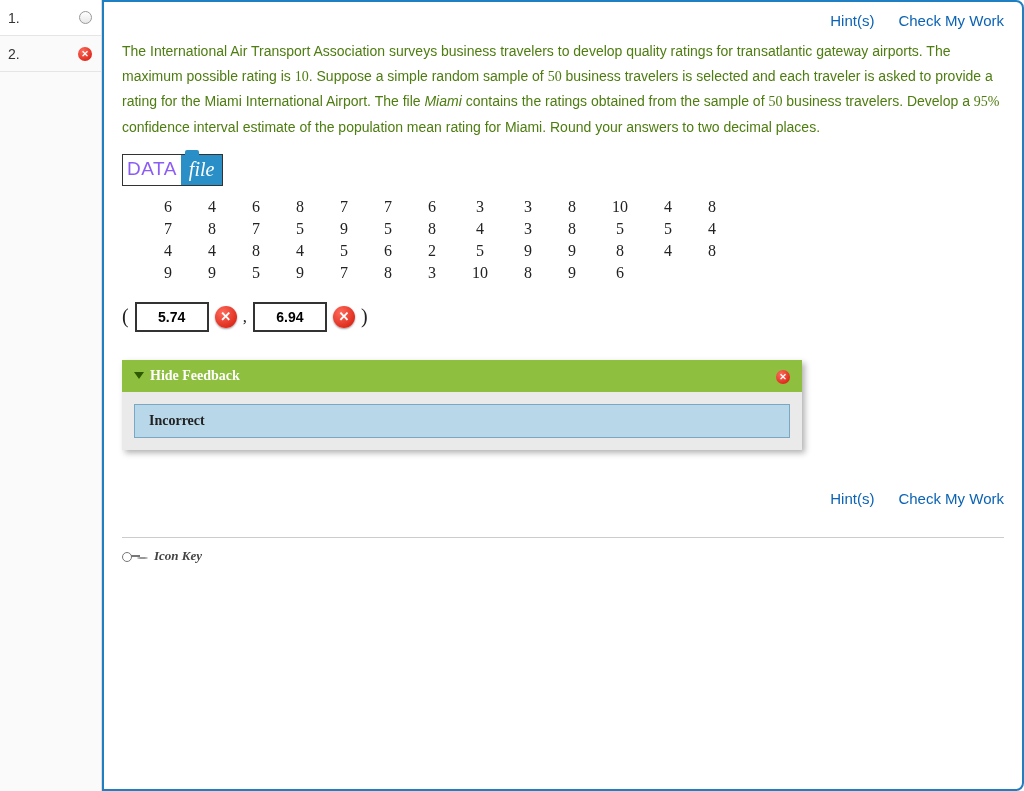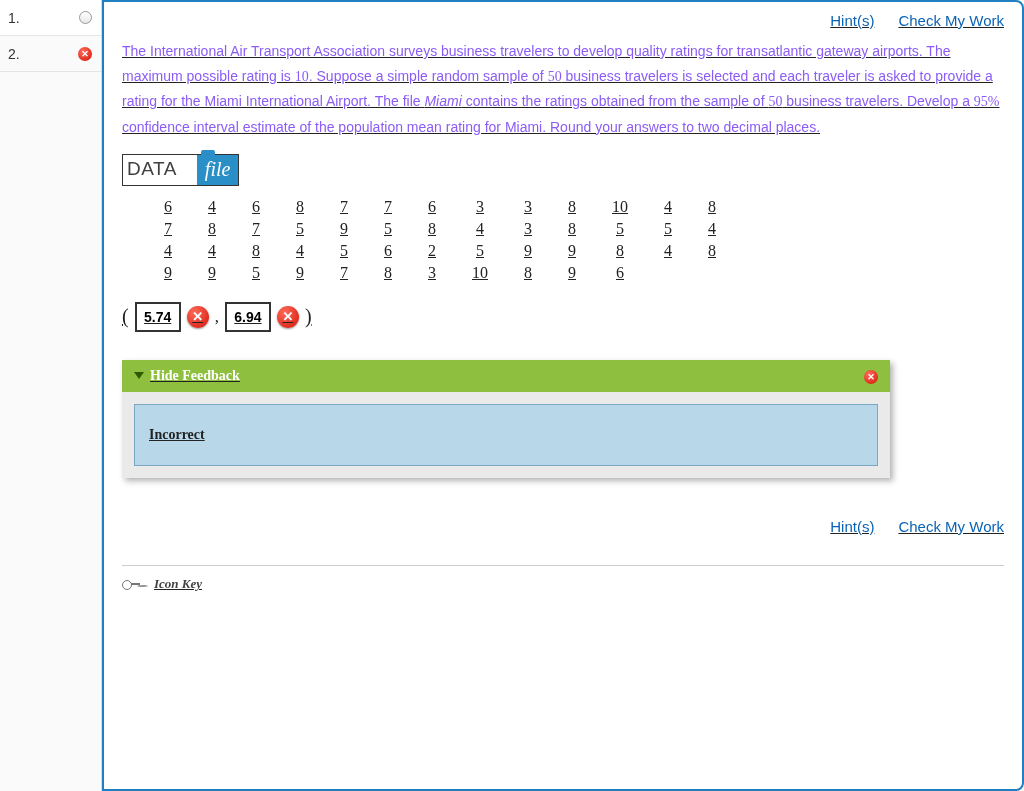--- a/index.html
+++ b/index.html
@@ -31,52 +31,51 @@
   .q-num { flex: 1; color: #333; }
   .q-status-icon { width: 16px; height: 16px; display: inline-flex; align-items: center; justify-content: center; }
   .main {
     flex: 1;
     border: 2px solid #1e7fc2;
     border-left: 2px solid #1e7fc2;
     border-radius: 0 8px 8px 0;
     padding: 10px 18px 18px 18px;
     position: relative;
     overflow: hidden;
-    text-decoration: underline;
   }
   .top-links, .bottom-links {
     display: flex;
     justify-content: flex-end;
     gap: 24px;
     font-size: 15px;
     margin-bottom: 10px;
   }
   .bottom-links { margin-top: 40px; margin-bottom: 30px; }
   .link { color: #0b63b5; cursor: pointer; }
   .question-text {
     line-height: 1.8;
-    color: #8b5cf6;
+    color: #4d7c0f;
     margin-bottom: 14px;
   }
   .question-text .math { font-family: Georgia, 'Times New Roman', serif; }
   .question-text .ital { font-style: italic; }
   .data-file {
     display: inline-flex;
     align-items: stretch;
     border: 1px solid #333;
     height: 32px;
     margin-bottom: 10px;
   }
   .data-file .data-label {
     font-family: Arial, sans-serif;
     font-weight: 400;
     font-size: 19px;
     letter-spacing: 0.5px;
-    padding: 3px 20px 0 4px;
-    color: #404040;
+    padding: 3px 4px 0 4px;
+    color: #8b5cf6;
   }
   .data-file .file-label {
     background: #2a8fc7;
     color: #ffffff;
     font-style: italic;
     font-family: Georgia, serif;
     font-size: 20px;
     padding: 2px 8px;
     display: flex;
     align-items: center;
@@ -104,38 +103,38 @@
   .answer-row {
     display: flex;
     align-items: center;
     gap: 6px;
     font-family: Georgia, 'Times New Roman', serif;
     font-size: 17px;
     margin-bottom: 28px;
   }
   .paren { font-size: 20px; }
   .answer-input {
-    width: 46px;
+    width: 74px;
     height: 30px;
     border: 2px solid #333;
     text-align: center;
     font-weight: bold;
     font-family: Verdana, sans-serif;
     font-size: 14px;
   }
   .x-icon, .mini-x-icon {
     display: inline-flex; align-items: center; justify-content: center;
     border-radius: 50%;
     background: radial-gradient(circle at 35% 30%, #ff6a5a, #d11507);
     color: #fff; font-weight: bold;
   }
   .x-icon { width: 22px; height: 22px; font-size: 13px; box-shadow: 0 1px 2px rgba(0,0,0,.4);}
   .mini-x-icon { width: 14px; height: 14px; font-size: 9px; }
   .feedback-box {
-    width: 768px;
+    width: 680px;
     box-shadow: 3px 3px 6px rgba(0,0,0,.3);
   }
   .feedback-header {
     background: #8fbf3f;
     color: #fff;
     font-weight: bold;
     font-family: Georgia, serif;
     padding: 8px 12px;
     display: flex;
     align-items: center;
@@ -152,21 +151,21 @@
     position: absolute;
     right: 12px; top: 50%; transform: translateY(-50%);
   }
   .feedback-body {
     background: #eaeaea;
     padding: 12px;
   }
   .feedback-msg {
     background: #b8d8ea;
     border: 1px solid #7aa8c2;
-    padding: 22px 14px;
+    padding: 8px 14px;
     font-weight: bold;
     font-family: Georgia, serif;
     color: #222;
   }
   .icon-key {
     display: flex;
     align-items: center;
     gap: 14px;
     font-style: italic;
     font-weight: bold;

